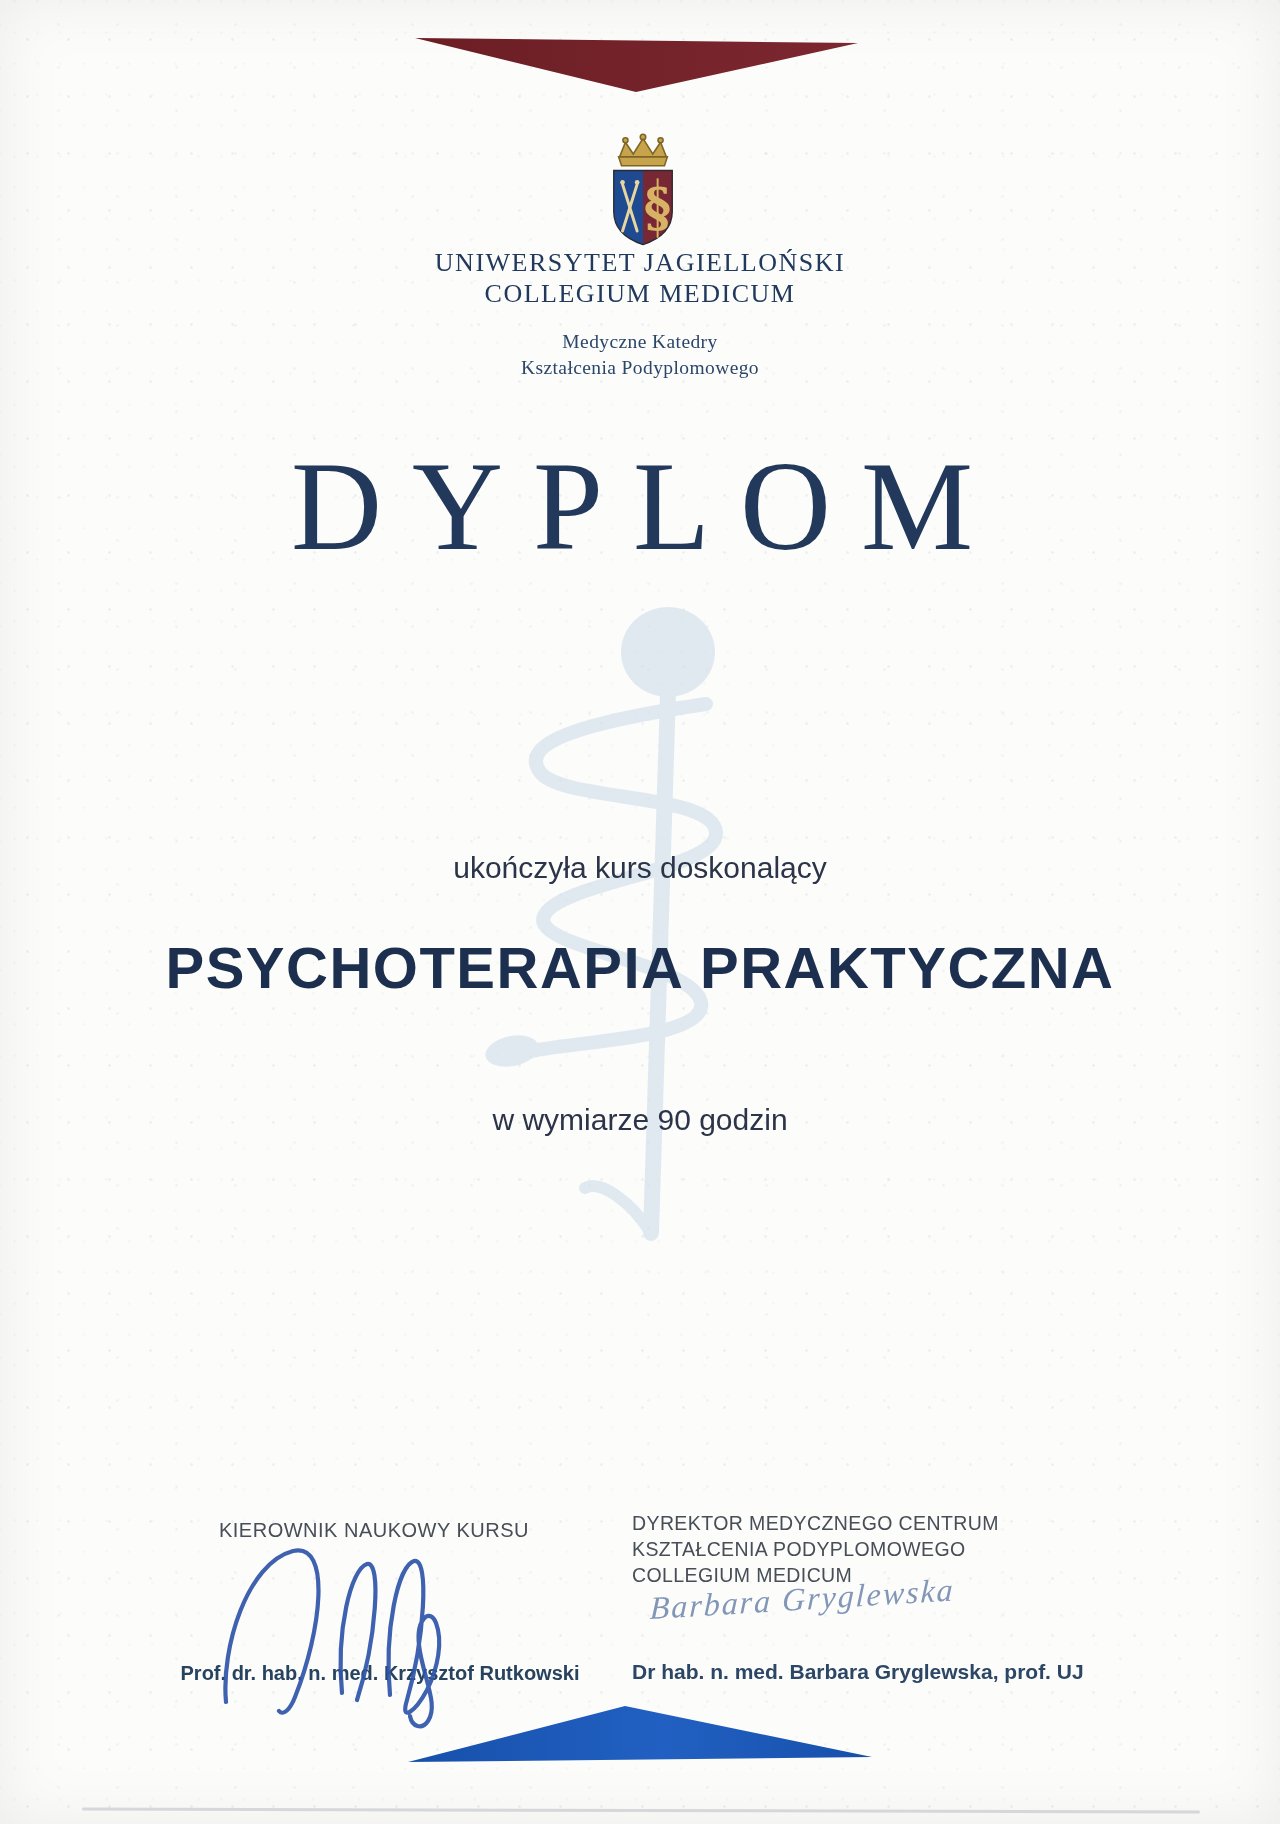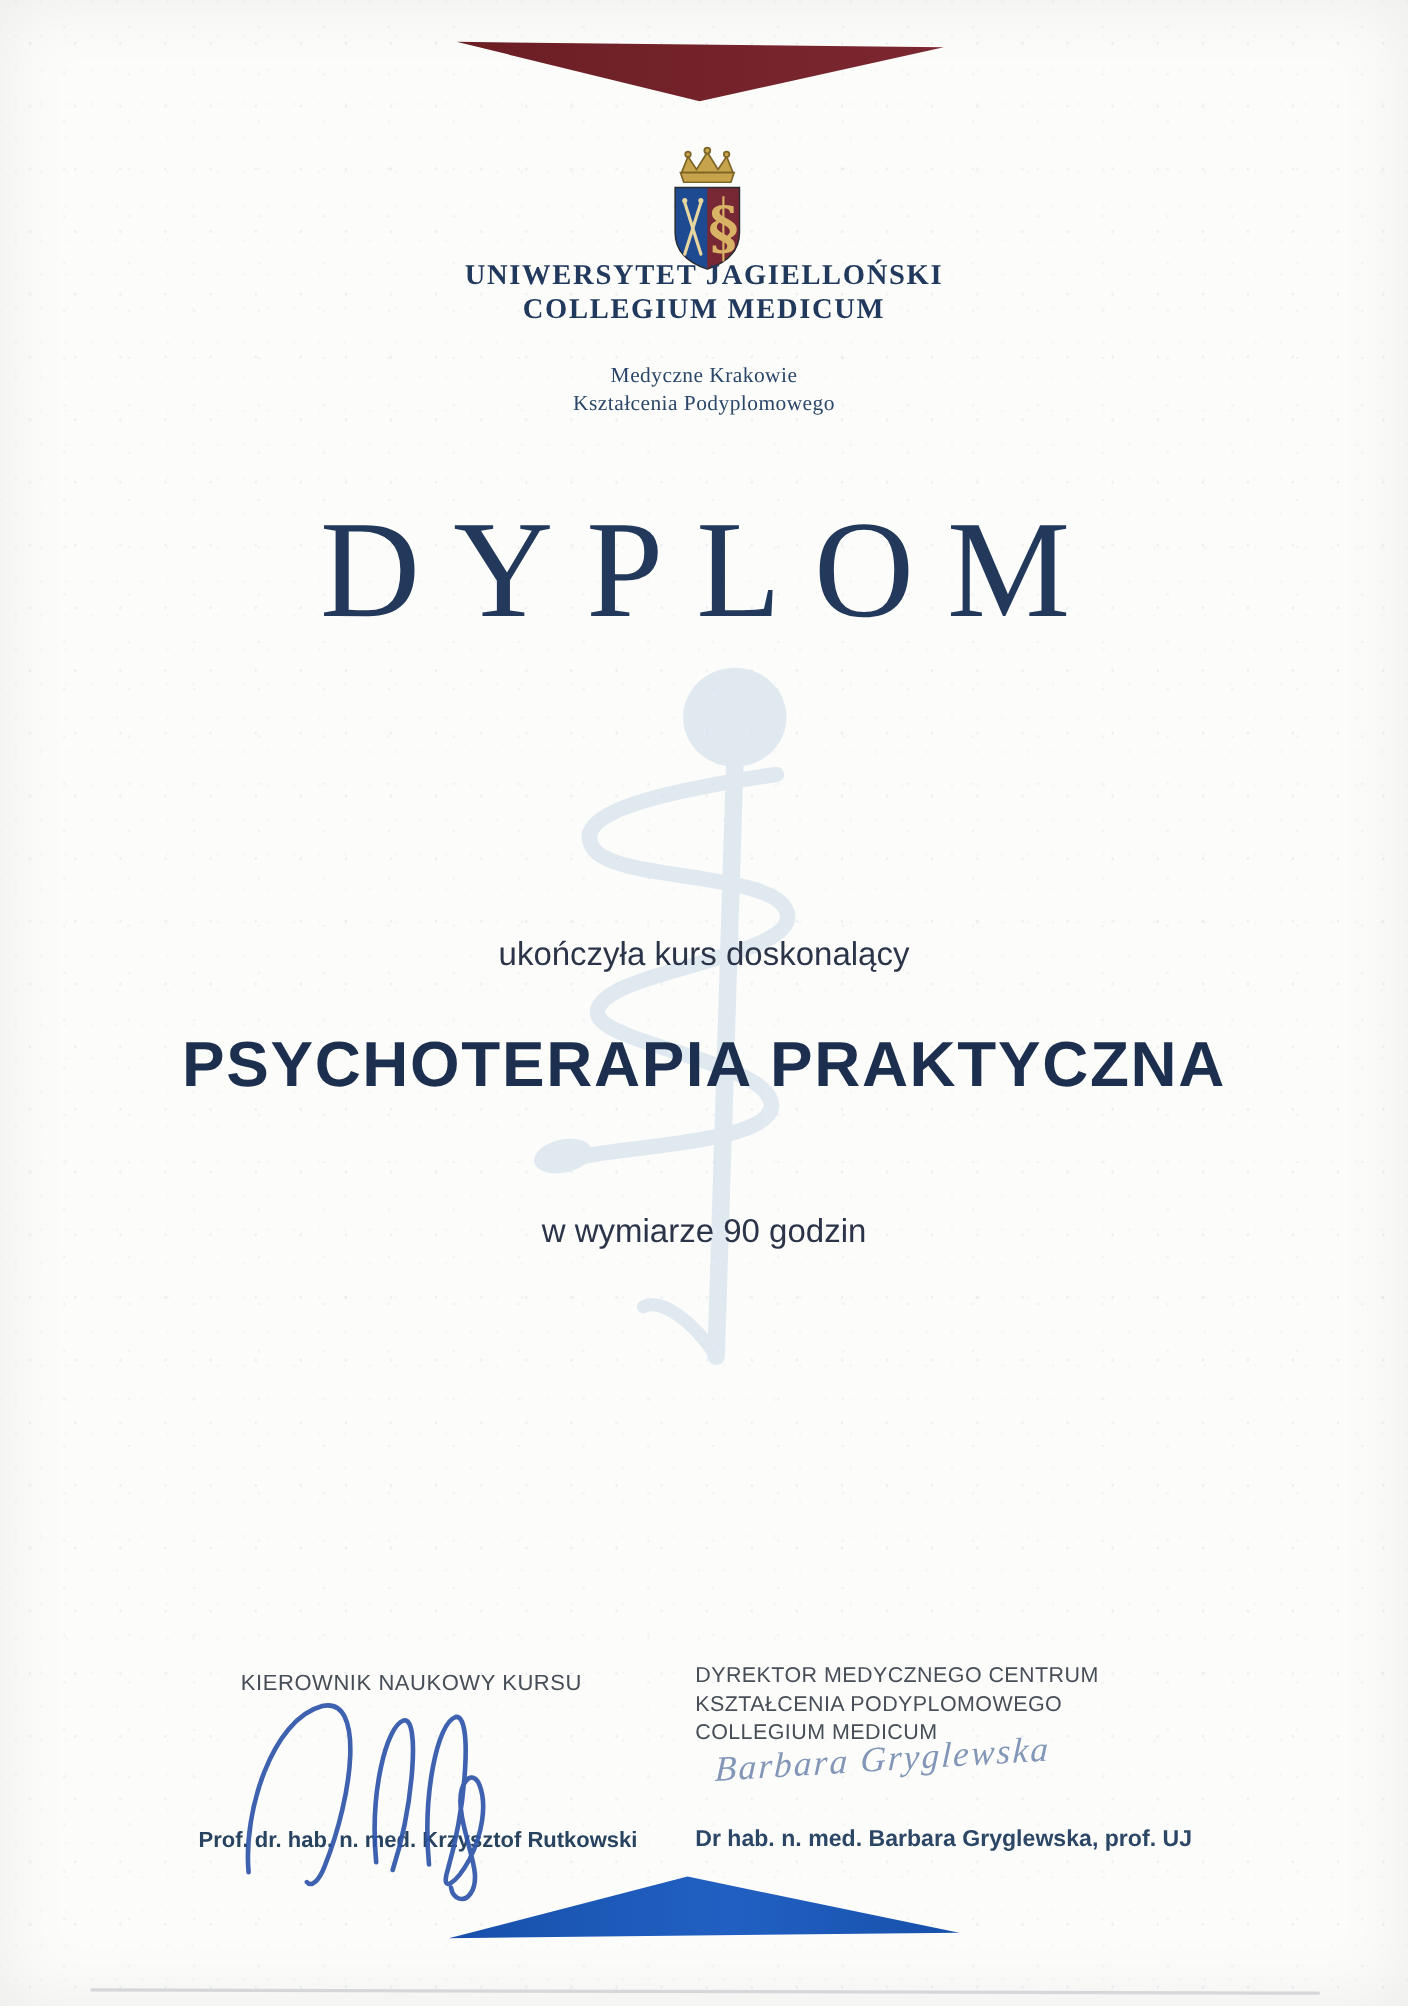--- a/index.html
+++ b/index.html
@@ -21,25 +21,25 @@
     box-shadow:inset 0 0 60px rgba(120,125,135,.12);
   }
   .abs{position:absolute;}
   .ctr{left:0; right:0; text-align:center;}
   .serif{font-family:"Liberation Serif",serif;}
   svg{display:block;}
   .layer-watermark{z-index:1;}
   .layer-text{z-index:2;}
   .layer-decor{z-index:3; pointer-events:none;}
 
-  .org-name{top:234px; font-size:26px; line-height:31px; letter-spacing:1.5px;
-            font-weight:700; color:var(--navy);}
+  .org-name{top:247px; font-size:26px; line-height:31px; letter-spacing:1.5px;
+            font-weight:400; color:var(--navy);}
   .unit-name{top:329px; font-size:19.5px; line-height:26px; letter-spacing:.4px;
             color:#2a4668;}
-  .title{top:452px; font-size:126px; line-height:134px; font-weight:400;
+  .title{top:440px; font-size:126px; line-height:134px; font-weight:400;
          letter-spacing:30px; padding-left:14px; color:#22395b;}
   .recipient{top:700px; font-size:58px; font-weight:700; letter-spacing:1px; color:#1d3c60;}
   .completion{top:851px; font-size:30px; color:var(--text);}
   .course{top:934px; font-size:58px; font-weight:700; letter-spacing:1.5px; color:var(--navy-dark);}
   .scope{top:1101px; font-size:30px; line-height:38px; color:var(--text);}
   .orgblock{top:1217px; font-size:30px; line-height:38px; color:var(--text);}
 
   .sig-left-role{top:1519px; left:164px; width:420px; text-align:center;
                  font-size:20px; letter-spacing:.5px; color:var(--gray-label);}
   .sig-left-name{top:1662px; left:130px; width:500px; text-align:center;
@@ -94,21 +94,21 @@
         <text x="55" y="94" font-size="54" font-weight="bold" fill="#d9b365" text-anchor="middle" font-family="'DejaVu Serif','Liberation Serif',serif">§</text>
       </g>
     </g>
   </svg>
 
   <div class="abs ctr serif org-name layer-text">
     <div>UNIWERSYTET JAGIELLOŃSKI</div>
     <div>COLLEGIUM MEDICUM</div>
   </div>
   <div class="abs ctr serif unit-name layer-text">
-    <div>Medyczne Krakowie</div>
+    <div>Medyczne Katedry</div>
     <div>Kształcenia Podyplomowego</div>
   </div>
 
   <div class="abs ctr serif title layer-text">DYPLOM</div>
 
   <div class="abs ctr completion layer-text">ukończyła kurs doskonalący</div>
   <div class="abs ctr course layer-text">PSYCHOTERAPIA PRAKTYCZNA</div>
 
   <div class="abs ctr scope layer-text">
     <div>w wymiarze 90 godzin</div>

